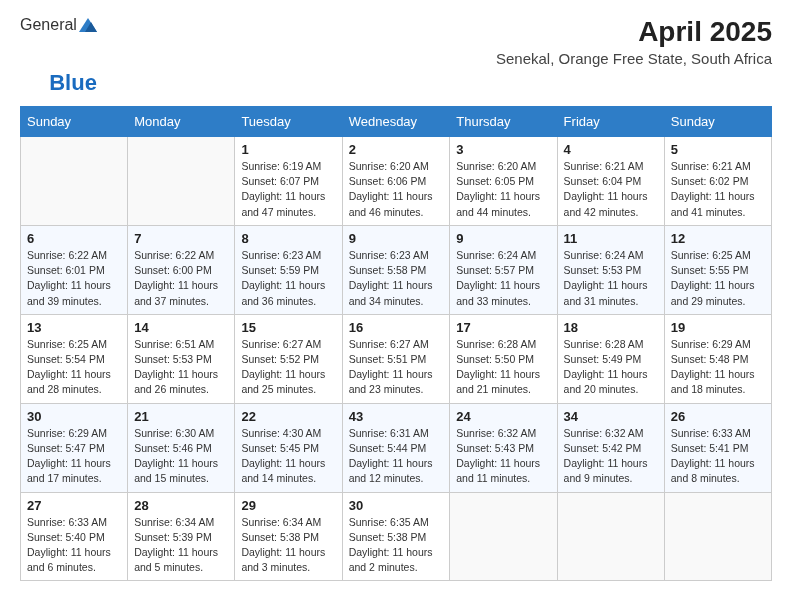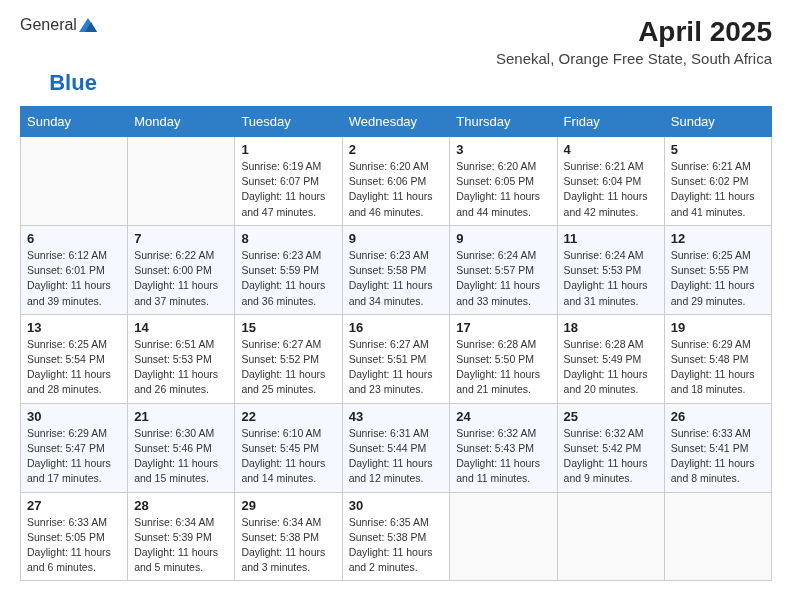--- a/index.html
+++ b/index.html
@@ -150,21 +150,21 @@
         <td>
           <div class="day-number">5</div>
           <div class="cell-info">Sunrise: 6:21 AM
 Sunset: 6:02 PM
 Daylight: 11 hours and 41 minutes.</div>
         </td>
       </tr>
       <tr>
         <td>
           <div class="day-number">6</div>
-          <div class="cell-info">Sunrise: 6:12 AM
+          <div class="cell-info">Sunrise: 6:22 AM
 Sunset: 6:01 PM
 Daylight: 11 hours and 39 minutes.</div>
         </td>
         <td>
           <div class="day-number">7</div>
           <div class="cell-info">Sunrise: 6:22 AM
 Sunset: 6:00 PM
 Daylight: 11 hours and 37 minutes.</div>
         </td>
         <td>
@@ -250,54 +250,54 @@
 Daylight: 11 hours and 17 minutes.</div>
         </td>
         <td>
           <div class="day-number">21</div>
           <div class="cell-info">Sunrise: 6:30 AM
 Sunset: 5:46 PM
 Daylight: 11 hours and 15 minutes.</div>
         </td>
         <td>
           <div class="day-number">22</div>
-          <div class="cell-info">Sunrise: 6:10 AM
+          <div class="cell-info">Sunrise: 4:30 AM
 Sunset: 5:45 PM
 Daylight: 11 hours and 14 minutes.</div>
         </td>
         <td>
           <div class="day-number">43</div>
           <div class="cell-info">Sunrise: 6:31 AM
 Sunset: 5:44 PM
 Daylight: 11 hours and 12 minutes.</div>
         </td>
         <td>
           <div class="day-number">24</div>
           <div class="cell-info">Sunrise: 6:32 AM
 Sunset: 5:43 PM
 Daylight: 11 hours and 11 minutes.</div>
         </td>
         <td>
-          <div class="day-number">25</div>
+          <div class="day-number">34</div>
           <div class="cell-info">Sunrise: 6:32 AM
 Sunset: 5:42 PM
 Daylight: 11 hours and 9 minutes.</div>
         </td>
         <td>
           <div class="day-number">26</div>
           <div class="cell-info">Sunrise: 6:33 AM
 Sunset: 5:41 PM
 Daylight: 11 hours and 8 minutes.</div>
         </td>
       </tr>
       <tr>
         <td>
           <div class="day-number">27</div>
           <div class="cell-info">Sunrise: 6:33 AM
-Sunset: 5:05 PM
+Sunset: 5:40 PM
 Daylight: 11 hours and 6 minutes.</div>
         </td>
         <td>
           <div class="day-number">28</div>
           <div class="cell-info">Sunrise: 6:34 AM
 Sunset: 5:39 PM
 Daylight: 11 hours and 5 minutes.</div>
         </td>
         <td>
           <div class="day-number">29</div>

